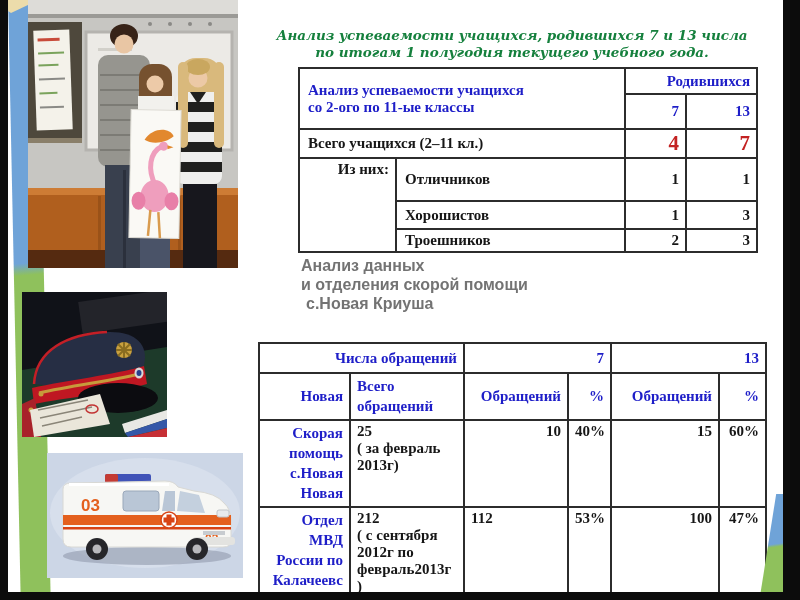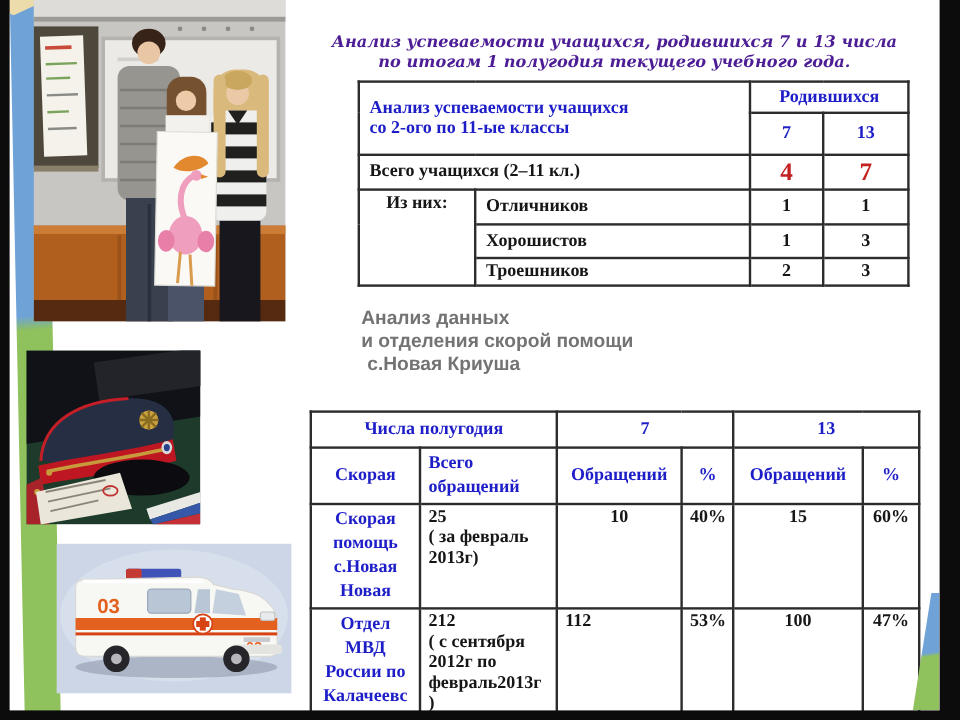--- a/index.html
+++ b/index.html
@@ -16,34 +16,34 @@
   .wedge-cream{position:absolute;left:5px;top:0;width:24px;height:13px;background:#ecdcab;
       clip-path:polygon(0 0,100% 0,100% 35%,25% 100%,0 70%);z-index:2;}
   .wedge-corner{position:absolute;left:752px;top:494px;width:31px;height:98px;z-index:8;
       background:linear-gradient(172deg,#6fa3d8 0 52%,#8fc15c 55% 100%);
       clip-path:polygon(78% 0,100% 0,100% 100%,28% 100%);}
   
   .photo{position:absolute;z-index:2;display:block;}
   
   .title{position:absolute;left:268px;top:27px;width:488px;text-align:center;z-index:3;
       font-family:"DejaVu Serif",serif;font-style:italic;font-weight:bold;
-      font-size:13.5px;line-height:17px;color:#4c1d95;}
+      font-size:13.5px;line-height:17px;color:#15803d;}
   .subtitle{position:absolute;left:301px;top:256px;width:470px;z-index:3;
       font-family:"Liberation Sans",sans-serif;font-weight:bold;
       font-size:16px;line-height:19px;color:#737373;}
   
   table{border-collapse:collapse;table-layout:fixed;position:absolute;z-index:3;
       background:#fff;font-family:"Liberation Serif",serif;}
   td{border:2px solid #2c2c2c;font-weight:bold;color:#161616;font-size:15px;
       padding:2px 6px;overflow:hidden;}
   .t1{left:258px;top:67px;width:458px;margin-left:40px;}
   .t2{left:258px;top:342px;width:507px;}
   .blue{color:#1e1ec8;}
   .preline{white-space:pre-line;}
-  .cen{text-align:center;}
+  .cen{text-align:right;}
   .top{vertical-align:top;}
   .mid{vertical-align:middle;}
   .red-big{color:#c32222;font-size:21px;line-height:1.1;}
   .t1 .lbl{padding-left:8px;}
   .t2 .srv{overflow-wrap:break-word;word-break:break-word;line-height:1.35;margin-left:32px;}
 </style>
 </head>
 <body>
 
 <div class="slide">
@@ -195,21 +195,21 @@
     </tr>
     <tr style="height:35px">
       <td class="blue cen mid">7</td>
       <td class="blue cen mid">13</td>
     </tr>
     <tr style="height:17px">
       <td colspan="2" class="mid lbl">Всего учащихся (2–11 кл.)</td>
       <td class="red-big cen mid">4</td>
       <td class="red-big cen mid">7</td>
     </tr>
-    <tr style="height:29px">
+    <tr style="height:43px">
       <td rowspan="3" class="top cen">Из них:</td>
       <td class="mid lbl">Отличников</td>
       <td class="cen mid">1</td>
       <td class="cen mid">1</td>
     </tr>
     <tr style="height:28px">
       <td class="mid lbl">Хорошистов</td>
       <td class="cen mid">1</td>
       <td class="cen mid">3</td>
     </tr>
@@ -231,26 +231,26 @@
     <colgroup>
         <col style="width:91px">
         <col style="width:114px">
         <col style="width:104px">
         <col style="width:43px">
         <col style="width:108px">
         <col style="width:47px">
       </colgroup>
     <tbody>
         <tr style="height:30px">
-      <td colspan="2" class="blue cen mid">Числа полугодия</td>
+      <td colspan="2" class="blue cen mid">Числа обращений</td>
       <td colspan="2" class="blue cen mid">7</td>
       <td colspan="2" class="blue cen mid">13</td>
     </tr>
     <tr style="height:40px">
-      <td class="blue cen mid">Скорая</td>
+      <td class="blue cen mid">Новая</td>
       <td class="blue mid srv">Всего обращений</td>
       <td class="blue cen mid">Обращений</td>
       <td class="blue cen mid">%</td>
       <td class="blue cen mid">Обращений</td>
       <td class="blue cen mid">%</td>
     </tr>
     <tr style="height:86px">
       <td class="blue cen top srv">Скорая помощь с.Новая Новая</td>
       <td class="top preline">25
 ( за февраль 2013г)</td>

